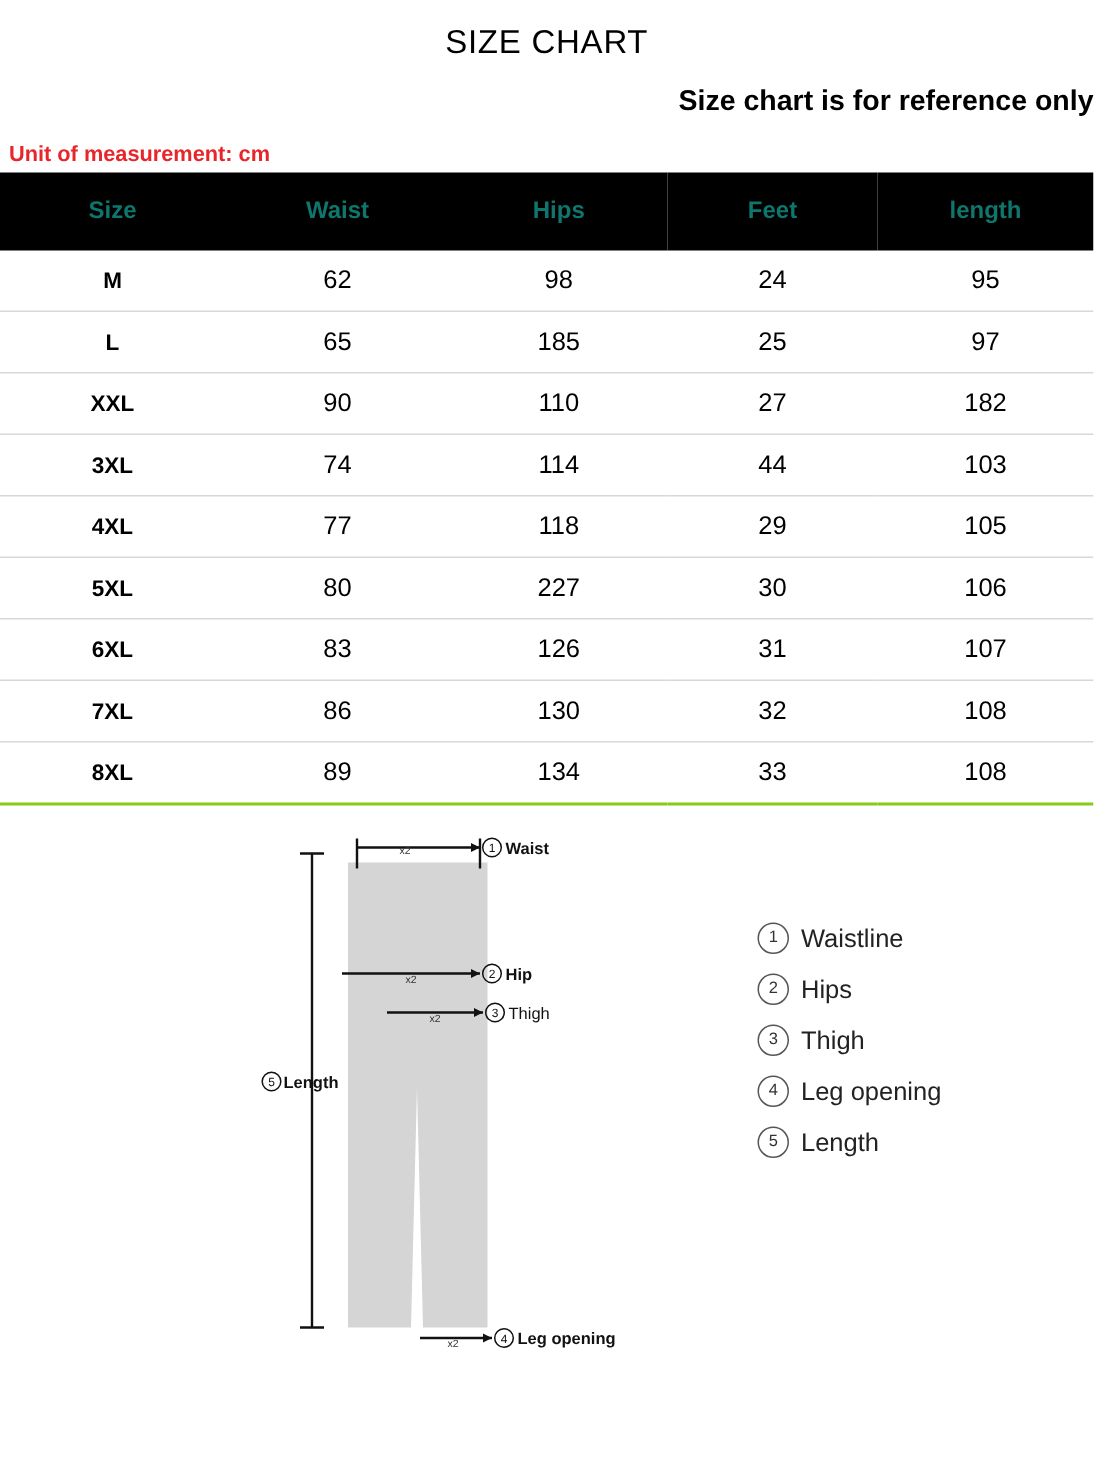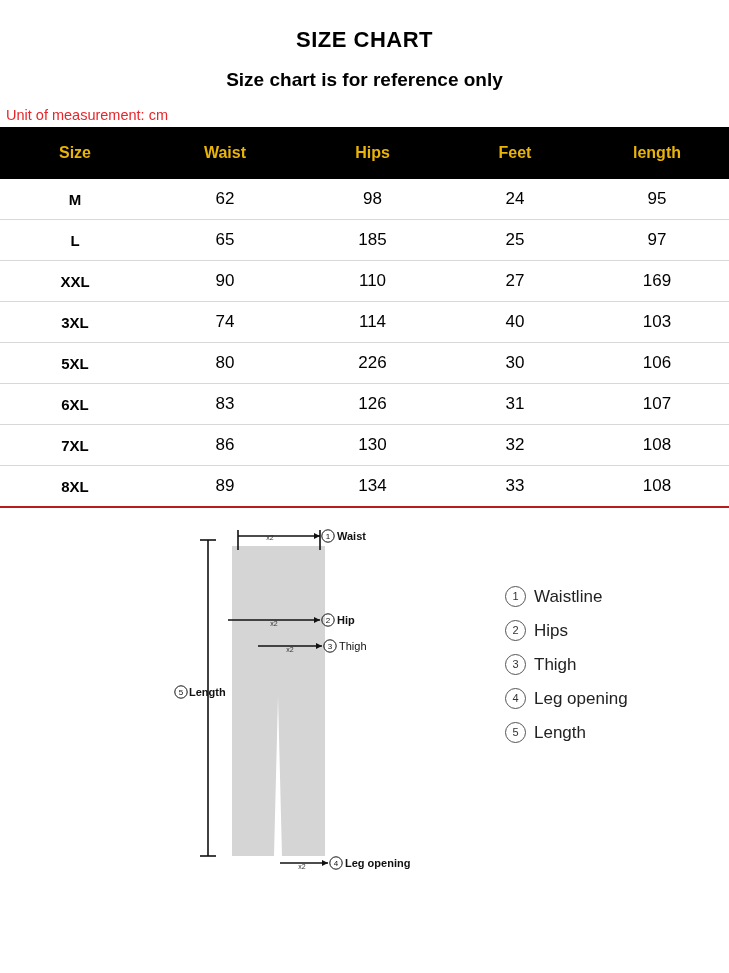--- a/index.html
+++ b/index.html
@@ -16,61 +16,61 @@
     position: relative;
   }
   .page {
     width: 729px;
     height: 973px;
     position: relative;
   }
   .title {
     text-align: center;
     font-size: 22px;
-    font-weight: bold;
+    font-weight: normal;
     letter-spacing: 0.5px;
-    margin-top: 28px;
+    margin-top: 16px;
     line-height: 1.1;
   }
   .subtitle {
-    text-align: center;
+    text-align: right;
     font-size: 19px;
     font-weight: bold;
     margin-top: 18px;
     line-height: 1.1;
   }
   .unit {
     color: #e8252a;
     font-size: 14.5px;
-    font-weight: normal;
+    font-weight: bold;
     margin: 16px 0 4px 6px;
   }
   table.size-chart {
     width: 729px;
     border-collapse: collapse;
     table-layout: fixed;
   }
   table.size-chart thead th {
     background: #000000;
-    color: #eab308;
+    color: #0f766e;
     font-size: 16px;
     font-weight: bold;
     height: 50px;
     vertical-align: middle;
     text-align: center;
   }
   table.size-chart tbody td {
     height: 38px;
     text-align: center;
     font-size: 17px;
     border-bottom: 1px solid #d8d8d8;
     vertical-align: middle;
   }
   table.size-chart tbody tr:last-child td {
-    border-bottom: 2px solid #b91c1c;
+    border-bottom: 2px solid #84cc16;
   }
   table.size-chart tbody td.size-cell {
     font-weight: bold;
     font-size: 15px;
   }
   col.c1 { width: 150px; }
   col.c2 { width: 150px; }
   col.c3 { width: 145px; }
   col.c4 { width: 140px; }
   col.c5 { width: 144px; }
@@ -150,33 +150,40 @@
         <td>65</td>
         <td>185</td>
         <td>25</td>
         <td>97</td>
       </tr>
       <tr>
         <td class="size-cell">XXL</td>
         <td>90</td>
         <td>110</td>
         <td>27</td>
-        <td>169</td>
+        <td>182</td>
       </tr>
       <tr>
         <td class="size-cell">3XL</td>
         <td>74</td>
         <td>114</td>
-        <td>40</td>
+        <td>44</td>
         <td>103</td>
+      </tr>
+      <tr>
+        <td class="size-cell">4XL</td>
+        <td>77</td>
+        <td>118</td>
+        <td>29</td>
+        <td>105</td>
       </tr>
       <tr>
         <td class="size-cell">5XL</td>
         <td>80</td>
-        <td>226</td>
+        <td>227</td>
         <td>30</td>
         <td>106</td>
       </tr>
       <tr>
         <td class="size-cell">6XL</td>
         <td>83</td>
         <td>126</td>
         <td>31</td>
         <td>107</td>
       </tr>

